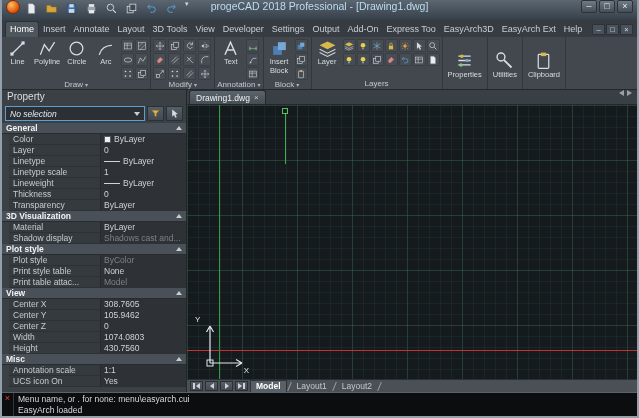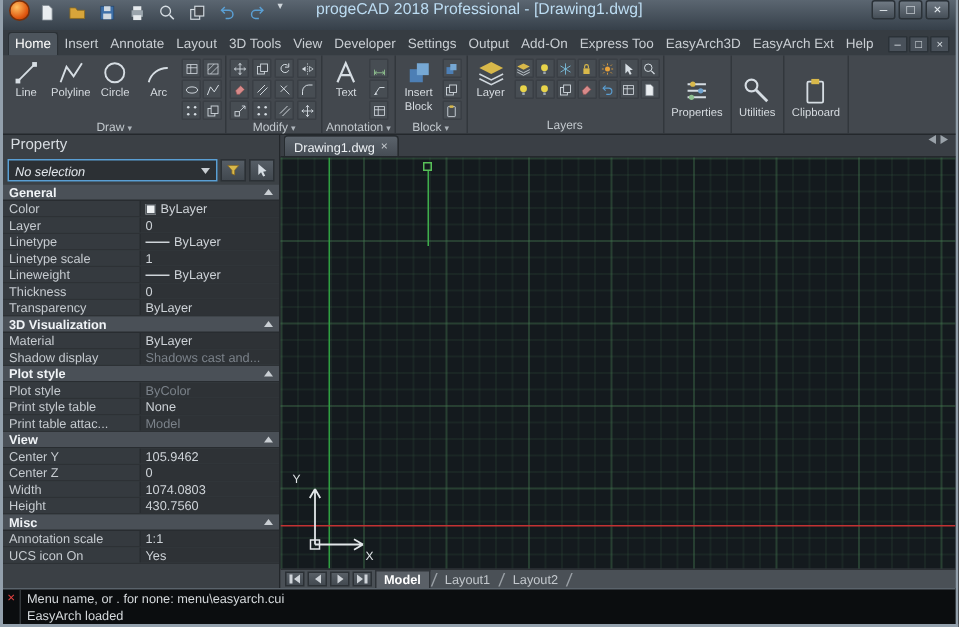--- a/index.html
+++ b/index.html
@@ -45,21 +45,21 @@
   .props{width:185px;background:#3b4045;border-right:1px solid #23272b;display:flex;flex-direction:column;flex:0 0 auto;}
   .props-header{height:14px;font-size:10px;color:#d8dde2;padding:1px 5px 0;flex:0 0 auto;}
   .selrow{height:19px;display:flex;gap:2px;padding:1px 3px;flex:0 0 auto;align-items:center;}
   .selector{flex:1;height:15px;background:#2c3034;border:1px solid #5a9fd4;color:#e2e7ec;font-size:8.5px;display:flex;align-items:center;padding:0 4px;font-style:italic;}
   .sel-arrow{margin-left:auto;width:0;height:0;border-left:3.5px solid transparent;border-right:3.5px solid transparent;border-top:4px solid #c9ced3;}
   .sel-btn{width:17px;height:15px;background:linear-gradient(#565e66,#41484f);border:1px solid #2b3035;display:flex;align-items:center;justify-content:center;}
   .sel-btn svg{width:11px;height:11px;}
   .pgrid{flex:1;overflow:hidden;}
   .psec{height:11px;line-height:11px;display:flex;align-items:center;background:#4a5057;color:#f0f3f6;font-weight:bold;font-size:8.5px;padding:0 4px;border-bottom:1px solid #282c30;}
   .sec-arrow{margin-left:auto;width:0;height:0;border-left:3px solid transparent;border-right:3px solid transparent;border-bottom:4px solid #c9ced3;}
-  .prow{height:11px;display:flex;border-bottom:1px solid #2d3135;font-size:8.5px;}
+  .prow{height:11px;display:flex;border-bottom:1px solid #2d3135;font-size:8.5px;margin-left:7px;}
   .plabel{width:92px;background:#353a3f;color:#c6cbd0;padding:0 4px;line-height:10px;border-right:1px solid #282c30;overflow:hidden;white-space:nowrap;}
   .pvalue{flex:1;background:#2e3236;color:#ced3d8;padding:0 3px;line-height:10px;overflow:hidden;white-space:nowrap;display:flex;align-items:center;gap:3px;}
   .pvalue .dim{color:#7b828a;}
   .swatch{width:7px;height:7px;background:#eef1f3;border:1px solid #565c62;flex:0 0 auto;}
   .ltline{width:16px;height:1px;background:#ced3d8;flex:0 0 auto;}
 
   
   .drawcol{flex:1;display:flex;flex-direction:column;min-width:0;}
   .doctabs{height:15px;background:#3a3f45;display:flex;align-items:flex-start;padding:0 2px;border-bottom:1px solid #24282c;flex:0 0 auto;}
   .doctab{height:14px;background:linear-gradient(#5b636b,#464d55);border:1px solid #262b2f;border-bottom:none;border-radius:3px 3px 0 0;color:#eef2f5;font-size:8.5px;display:flex;align-items:center;gap:4px;padding:0 6px;}
@@ -750,20 +750,26 @@
         <div class="prow">
           <div class="plabel">Print table attac...</div>
           <div class="pvalue">
               <span class="dim">Model</span>
             </div>
         </div>
 
         <div class="psec">
           <span>View</span>
           <span class="sec-arrow"></span>
+        </div>
+        <div class="prow">
+          <div class="plabel">Center X</div>
+          <div class="pvalue">
+              <span>308.7605</span>
+            </div>
         </div>
         <div class="prow">
           <div class="plabel">Center Y</div>
           <div class="pvalue">
               <span>105.9462</span>
             </div>
         </div>
         <div class="prow">
           <div class="plabel">Center Z</div>
           <div class="pvalue">

